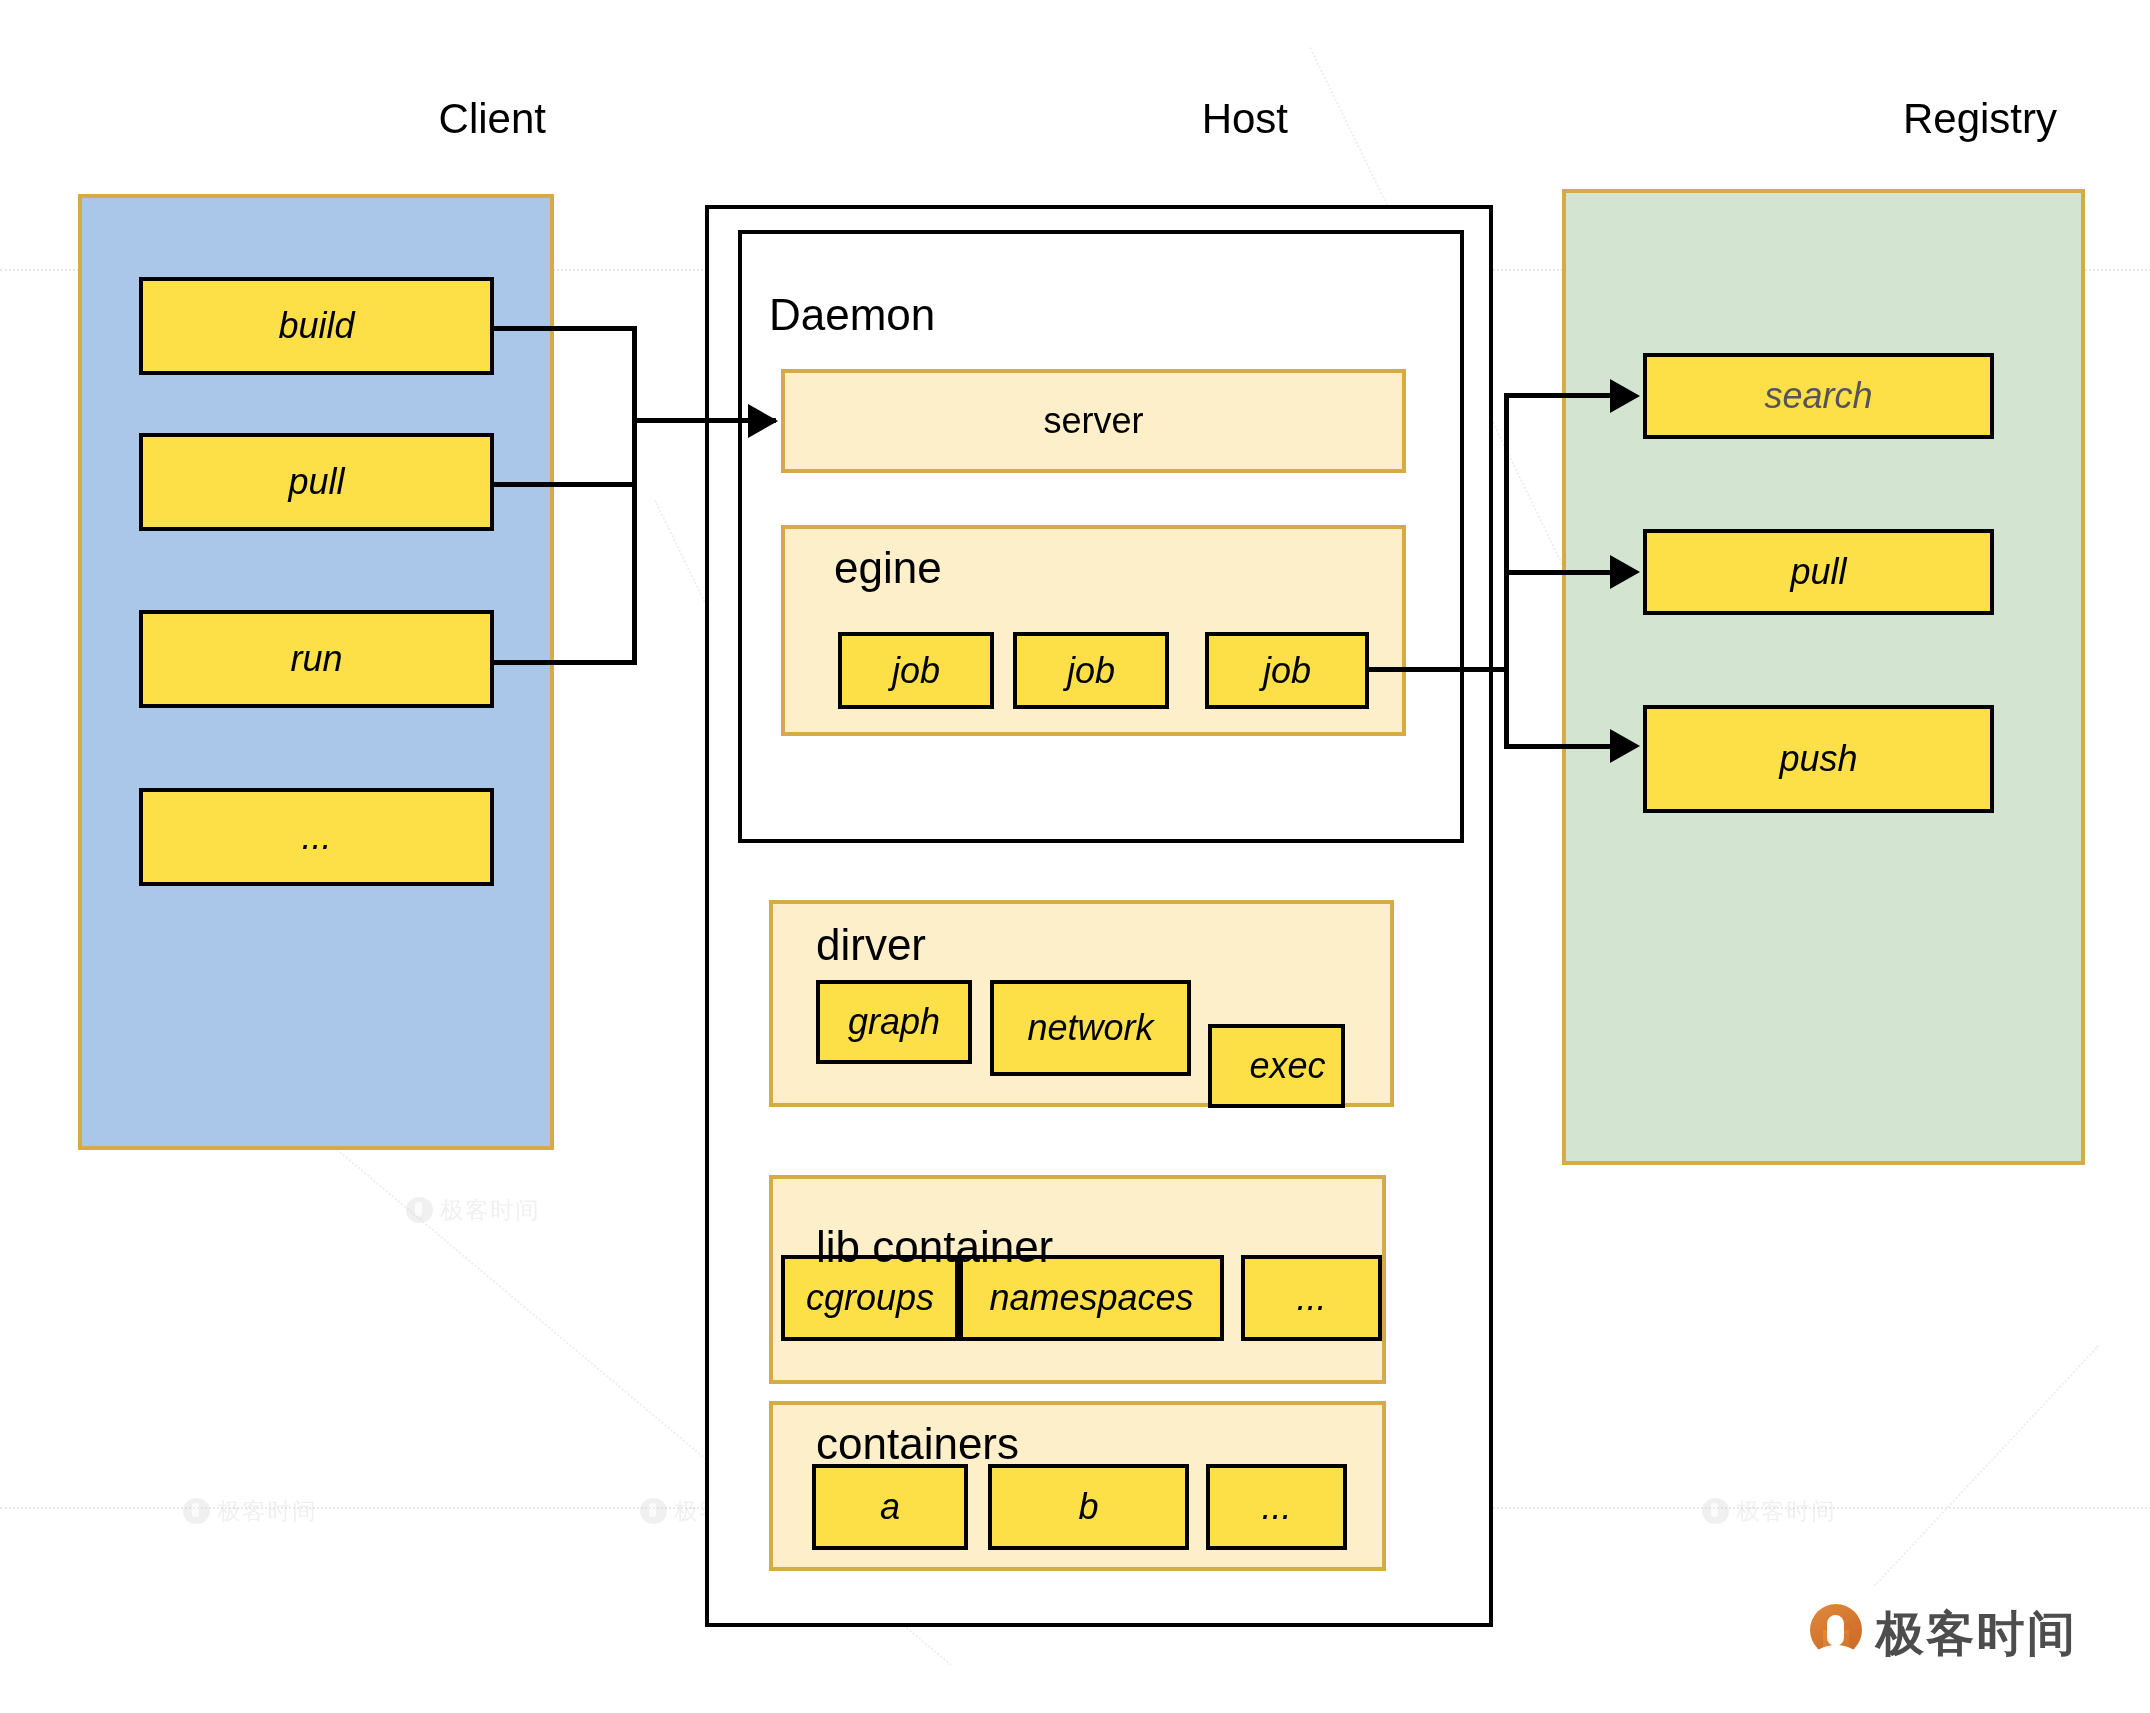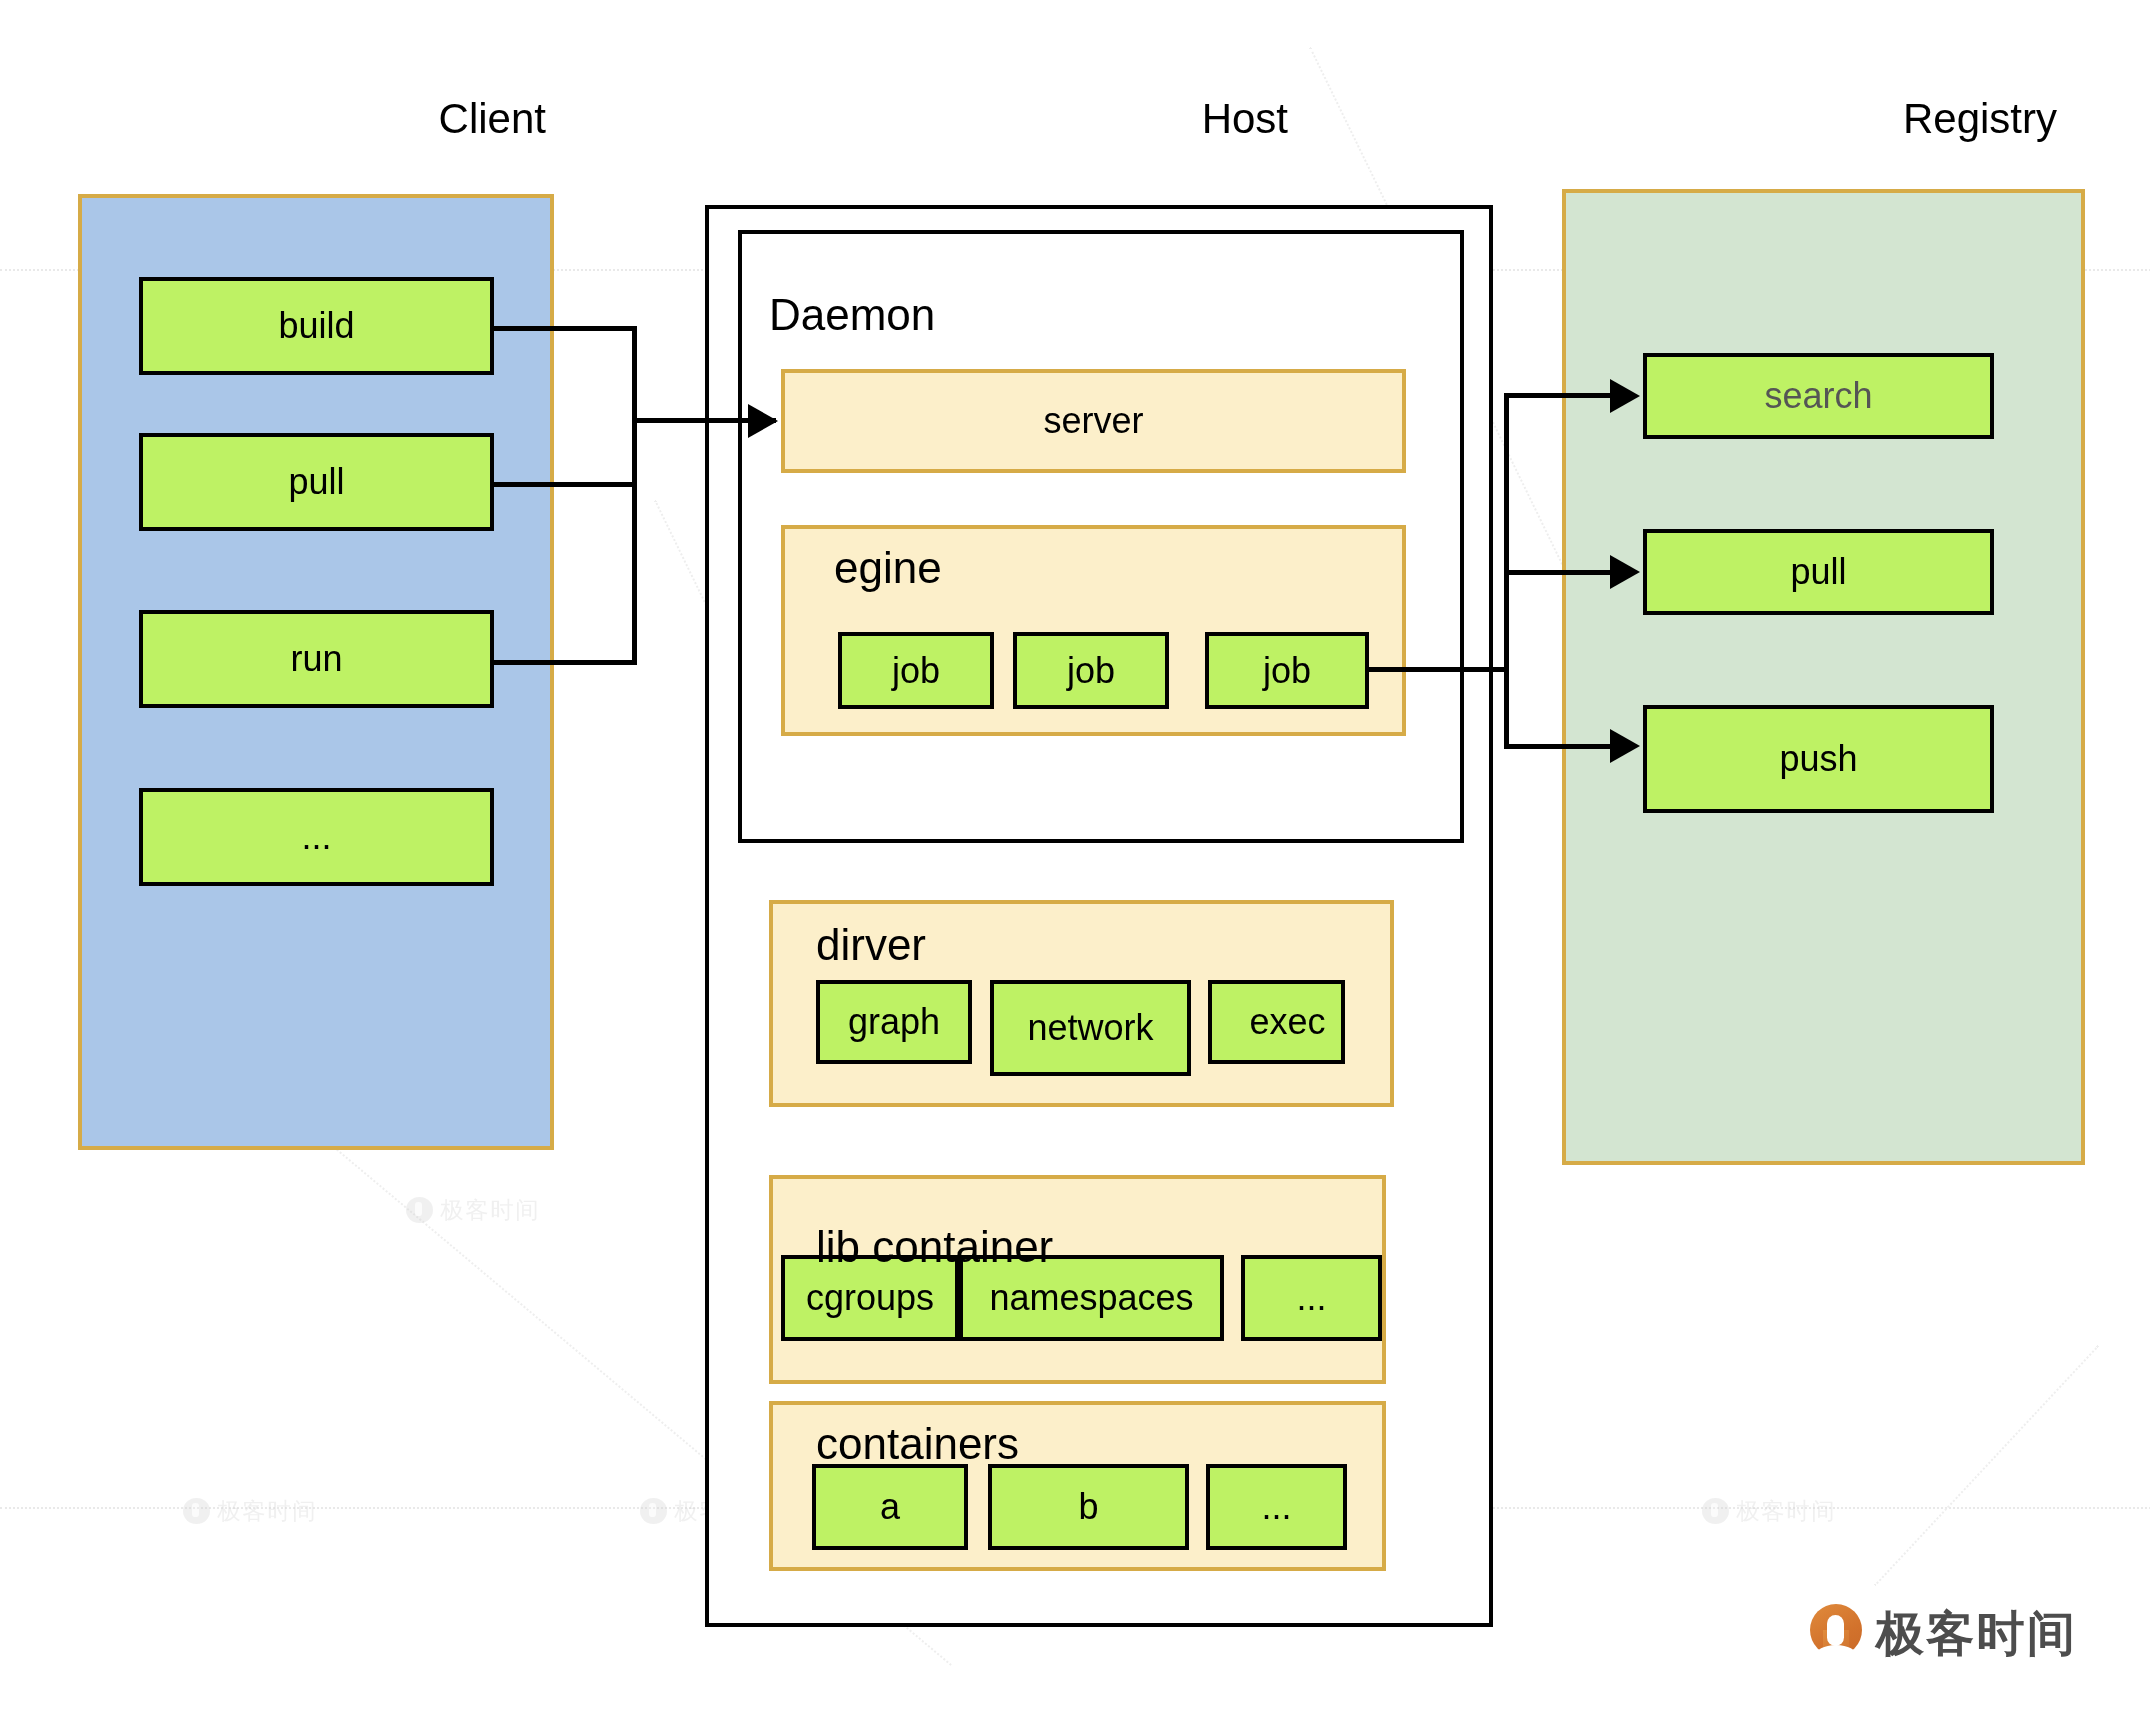--- a/index.html
+++ b/index.html
@@ -21,23 +21,23 @@
 
   
   .col-title{position:absolute;font-size:42px;line-height:1;text-align:right;white-space:nowrap;z-index:5;}
 
   
   .panel{position:absolute;border:4.7px solid #d6ab47;box-sizing:border-box;z-index:2;}
   .panel-client{background:#aac6e8;}
   .panel-registry{background:#d3e5d1;}
 
   
-  .wbox{position:absolute;background:#bef264;border:4.7px solid #000000;box-sizing:border-box;
+  .wbox{position:absolute;background:#fde047;border:4.7px solid #000000;box-sizing:border-box;
         display:flex;align-items:center;justify-content:center;z-index:4;
-        font-size:36px;white-space:nowrap;}
+        font-size:36px;white-space:nowrap;font-style:italic;}
   .wbox.gray-text{color:#555555;}
   .wbox.overflow{overflow:visible;}
 
   
   .frame{position:absolute;border:4.7px solid #000000;background:#ffffff;box-sizing:border-box;z-index:2;}
 
   
   .ysec{position:absolute;background:#fcefca;border:4.7px solid #d6ab47;box-sizing:border-box;z-index:3;}
   .sec-label{position:absolute;font-size:44px;line-height:1;white-space:nowrap;z-index:5;}
   .sec-center{position:absolute;display:flex;align-items:center;justify-content:center;
@@ -146,21 +146,21 @@
   </div>
 
   <div class="ysec" style="left:769px;top:900px;width:625px;height:207px;"></div>
   <div class="sec-label" style="left:816px;top:923px;">dirver</div>
   <div class="wbox" style="left:816px;top:980px;width:156px;height:84px;">
     <span>graph</span>
   </div>
   <div class="wbox" style="left:990px;top:980px;width:201px;height:96px;">
     <span>network</span>
   </div>
-  <div class="wbox" style="left:1208px;top:980px;width:137px;height:84px;padding-left:22px;">
+  <div class="wbox" style="left:1208px;top:1024px;width:137px;height:84px;padding-left:22px;">
     <span>exec</span>
   </div>
 
   <div class="ysec" style="left:769px;top:1175px;width:617px;height:209px;"></div>
   <div class="sec-label" style="left:816px;top:1197px;margin-top:28px;">lib container</div>
   <div class="wbox overflow" style="left:781px;top:1255px;width:178px;height:86px;">
     <span>cgroups</span>
   </div>
   <div class="wbox overflow" style="left:959px;top:1255px;width:265px;height:86px;">
     <span>namespaces</span>

